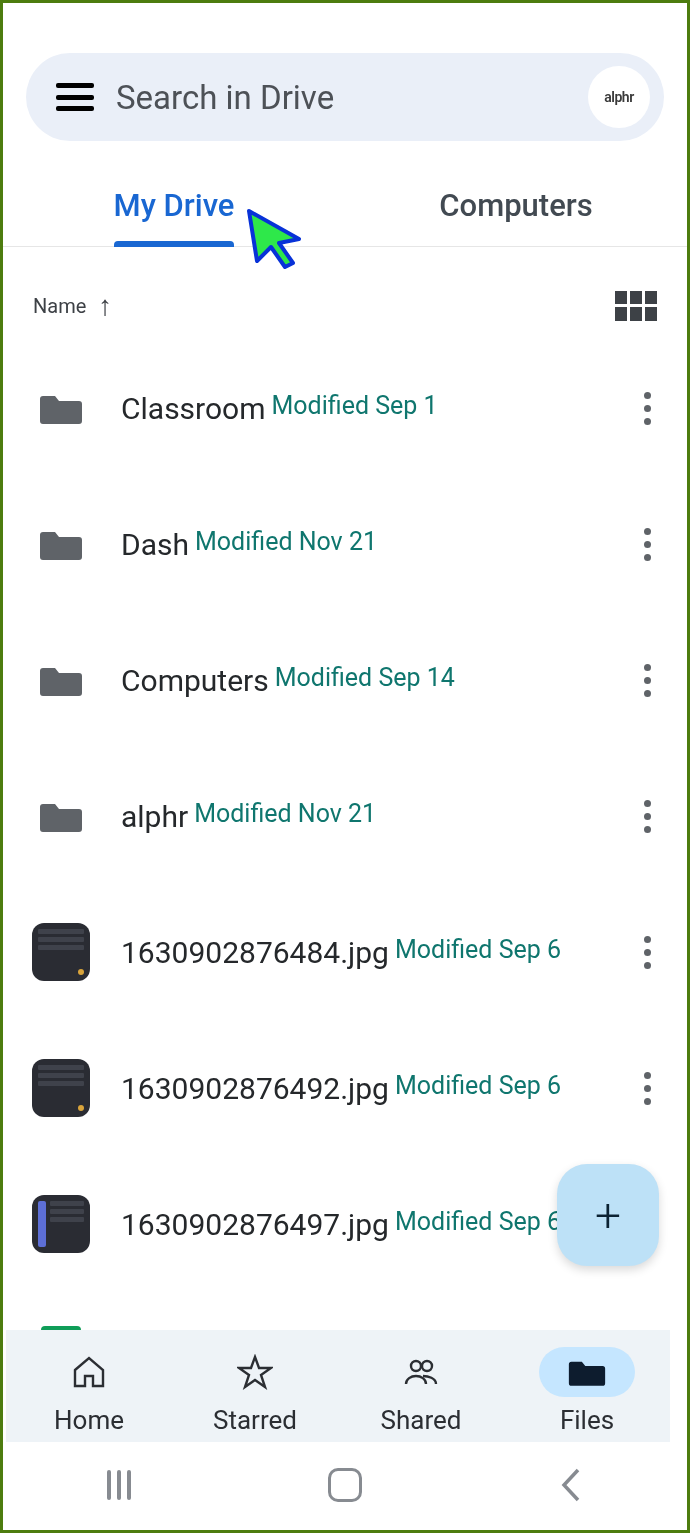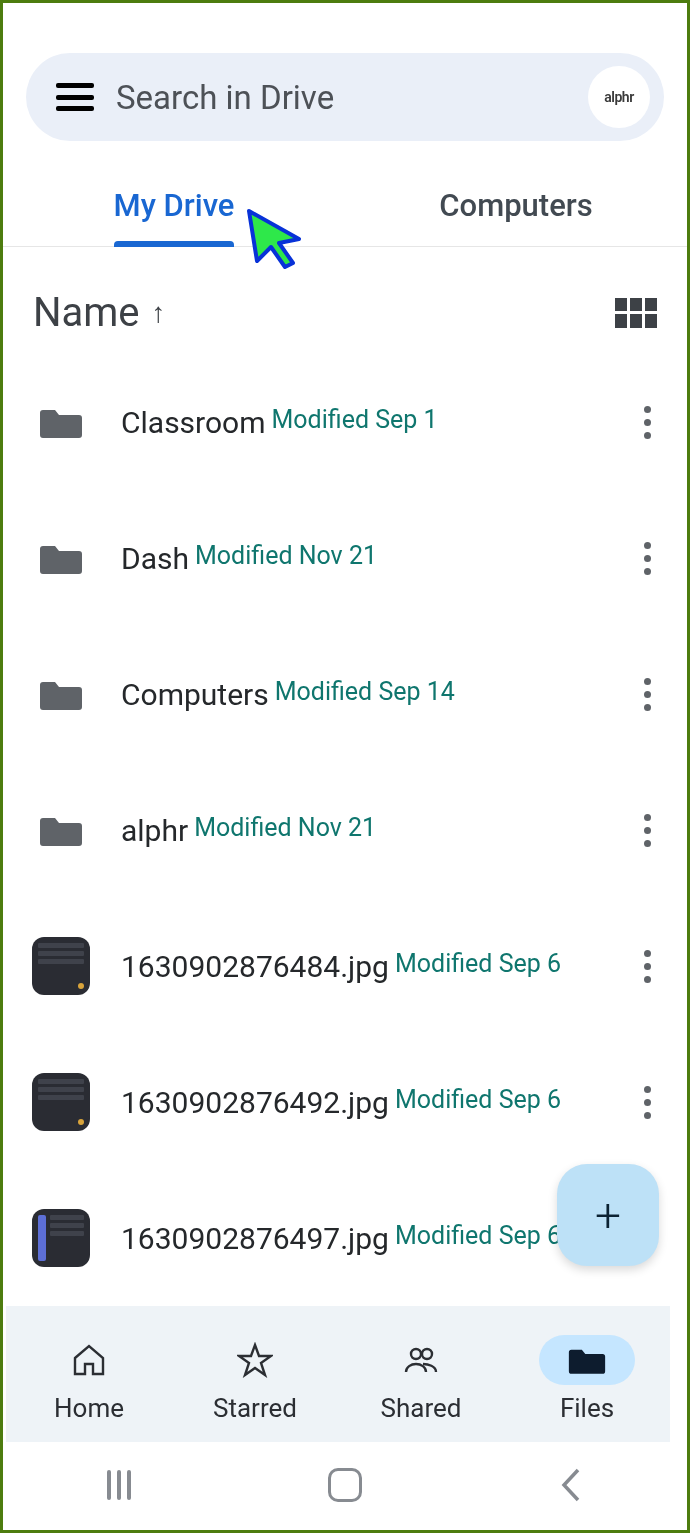--- a/index.html
+++ b/index.html
@@ -42,21 +42,21 @@
     width: 68px; height: 68px;
     pointer-events: none;
   }
 
   
   .sort-row {
     display: flex; align-items: center; justify-content: space-between;
     padding: 42px 30px 28px 30px;
   }
   .sort-left { display: flex; align-items: center; gap: 12px; cursor: pointer; }
-  .sort-label { font-size: 40px; color: #3d4146; }
+  .sort-label { font-size: 20px; color: #3d4146; }
   .sort-arrow { font-size: 28px; color: #3d4146; }
   .grid-toggle { width: 42px; height: 30px; display: grid; grid-template-columns: repeat(3,1fr); grid-template-rows: repeat(2,1fr); gap: 3px; cursor: pointer; }
   .grid-toggle span { background: #3d4146; }
 
   
   .file-list { padding: 0 26px; }
   .file-row {
     display: flex; align-items: center; gap: 28px;
     padding: 26px 0;
     cursor: pointer;
@@ -90,21 +90,21 @@
     position: absolute; right: 28px; bottom: 264px;
     width: 102px; height: 102px; border-radius: 30px;
     background: #bde1f7; display: flex; align-items: center; justify-content: center;
     box-shadow: 0 4px 10px rgba(0,0,0,0.15); cursor: pointer;
   }
   .fab-plus { font-size: 46px; font-weight: 300; color: #0b2233; }
 
   
   .bottom-nav {
     position: absolute; left: 3px; right: 17px; bottom: 88px;
-    height: 136px; background: #eef3f7;
+    height: 112px; background: #eef3f7;
     display: flex; align-items: center; justify-content: space-around;
     padding-top: 10px;
   }
   .nav-item { display: flex; flex-direction: column; align-items: center; gap: 8px; cursor: pointer; width: 150px; }
   .nav-icon-wrap { width: 96px; height: 50px; border-radius: 26px; display:flex; align-items:center; justify-content:center; }
   .nav-item.active .nav-icon-wrap { background: #c5e6ff; }
   .nav-label { font-size: 26px; color: #2b2e33; }
   .home-svg, .star-svg, .shared-svg { width: 36px; height: 36px; fill: none; stroke: #2b2e33; stroke-width: 2.4; }
   .files-svg { width: 38px; height: 32px; fill: #0d1c2e; }
 

